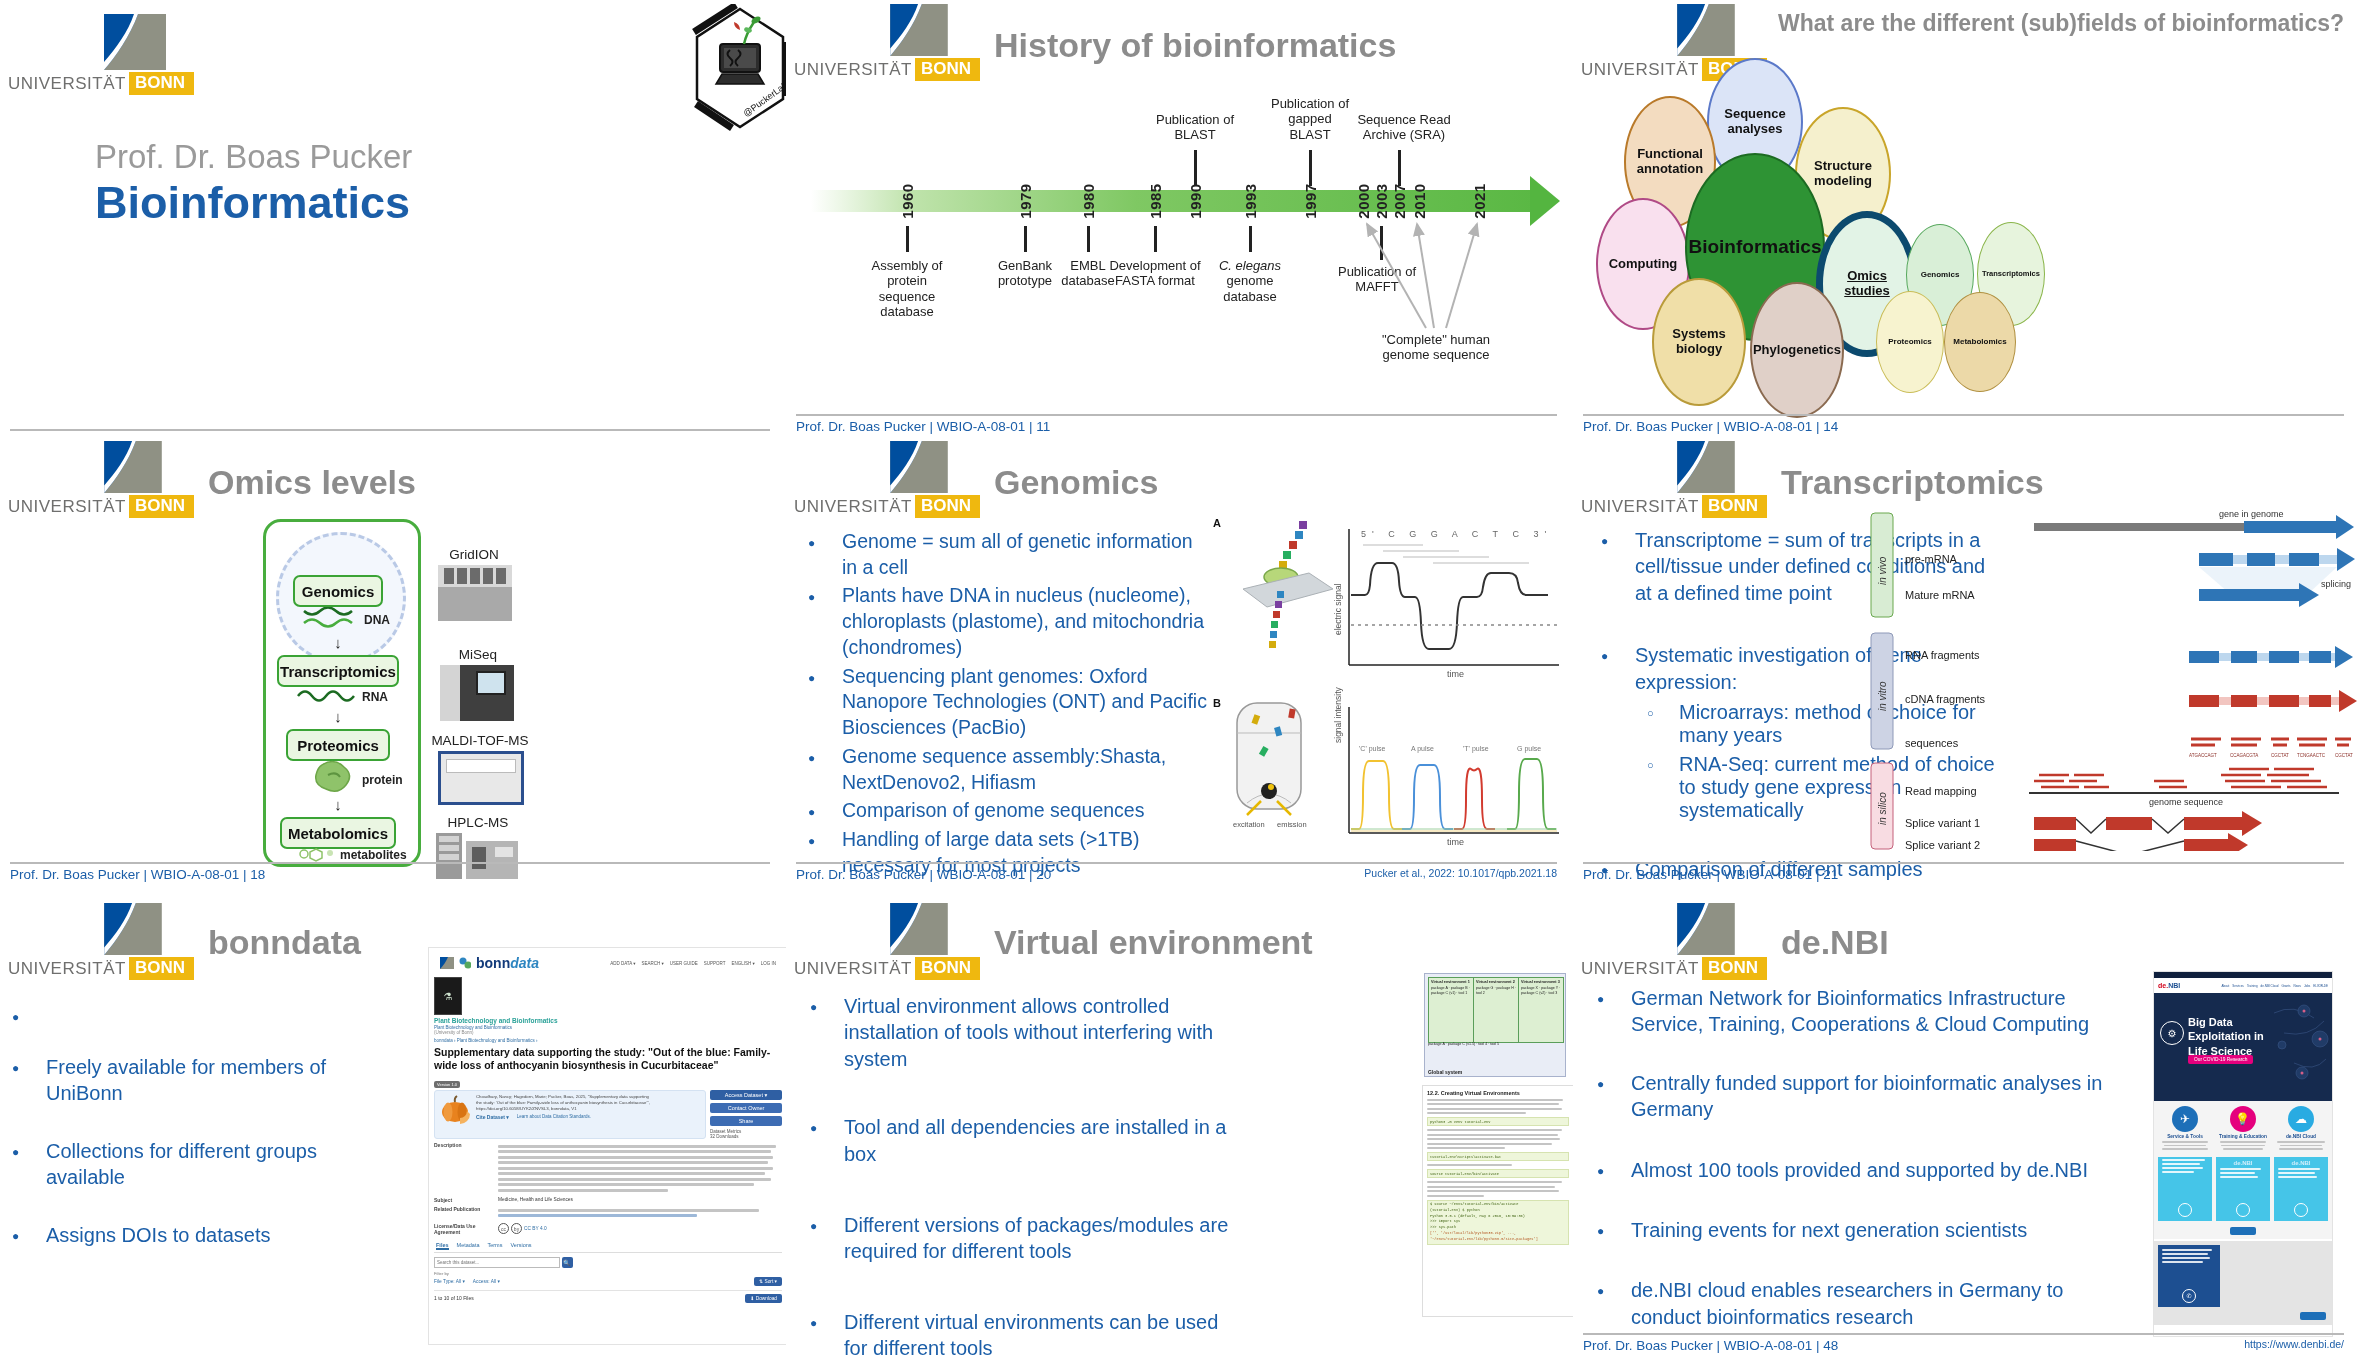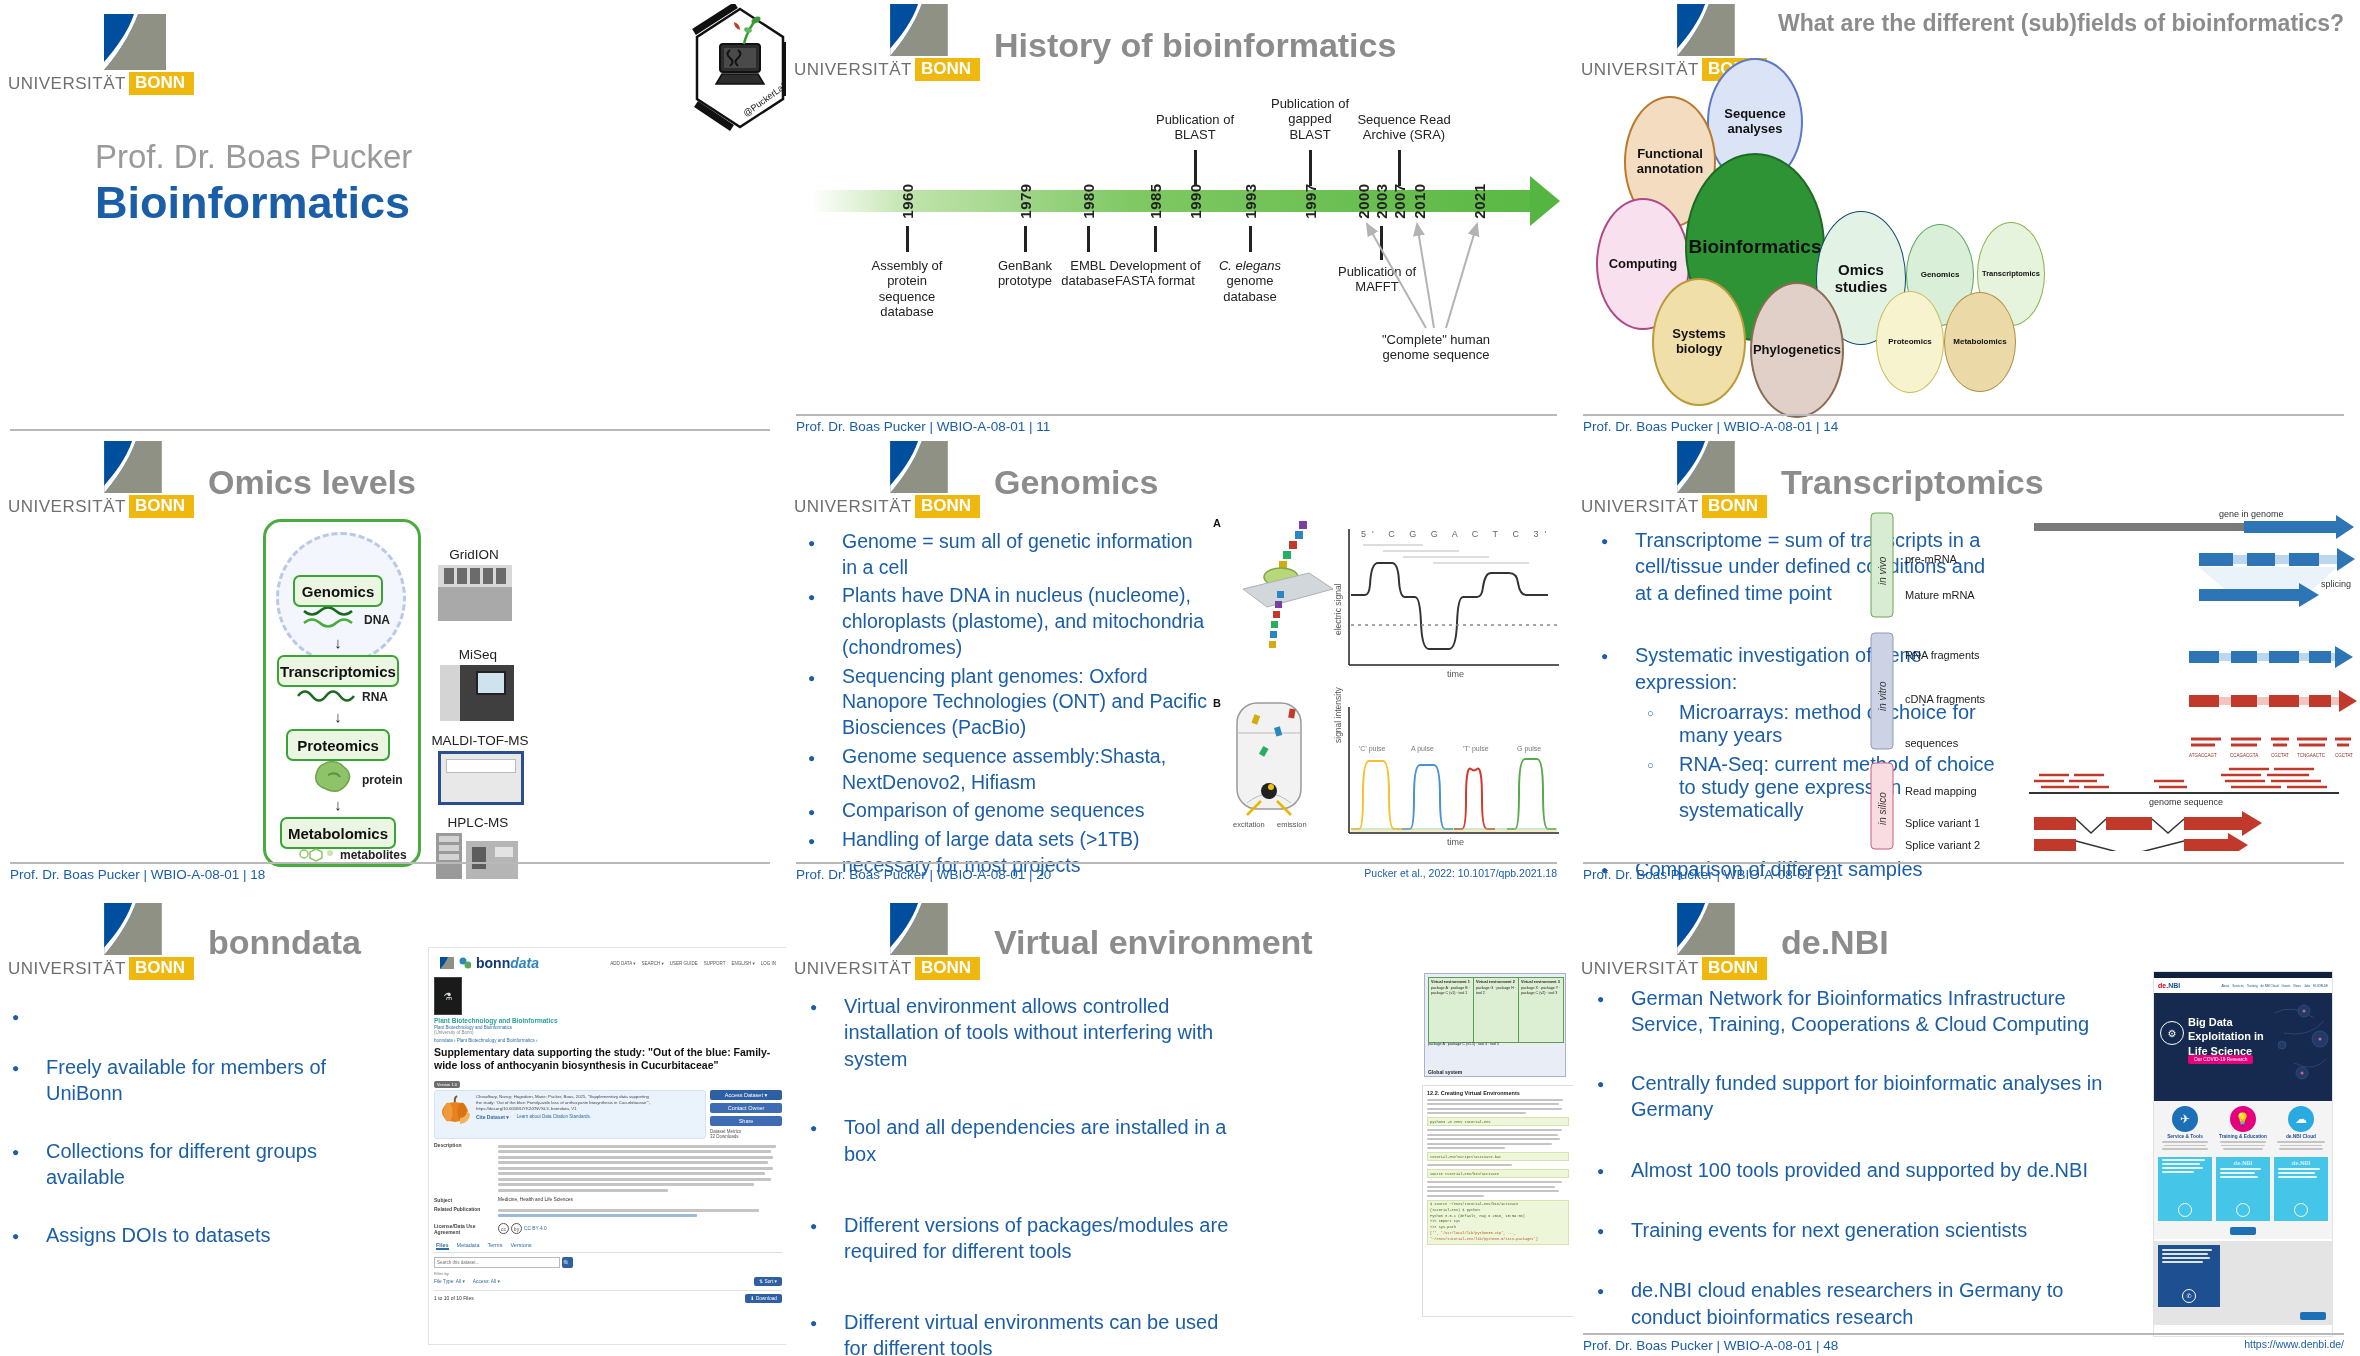--- a/index.html
+++ b/index.html
@@ -194,23 +194,24 @@
         </svg>
       <div class="row">
         <span class="univ">UNIVERSITÄT</span>
         <span class="bonnbox">BONN</span>
       </div>
     </div>
     <div class="stitle" style="left:205px;top:10px;font-size:23px;">What are the different (sub)fields of bioinformatics?</div>
 
     <div class="bub" style="left:134px;top:58px;width:92px;height:124px;background:#dbe4f7;border:2px solid #5b79c9;font-size:13px;">Sequence analyses</div>
     <div class="bub" style="left:51px;top:96px;width:88px;height:128px;background:#f3dcc0;border:2px solid #b97a2a;font-size:13px;">Functional annotation</div>
+    <div class="bub" style="left:222px;top:107px;width:92px;height:130px;background:#f5f0cd;border:2px solid #c9a52a;font-size:13px;">Structure modeling</div>
     <div class="bub" style="left:23px;top:198px;width:90px;height:128px;background:#f9e0ee;border:2px solid #b04a86;font-size:13px;">Computing</div>
     <div class="bub" style="left:112px;top:153px;width:136px;height:184px;background:#2e9334;border:2px solid #1c6b22;font-size:19px;">Bioinformatics</div>
-    <div class="bub" style="left:243px;top:211px;width:88px;height:132px;background:#e2f3e6;border:1px solid #0c4a6e;font-size:15px;">Omics studies</div>
+    <div class="bub" style="left:243px;top:211px;width:88px;height:132px;background:#e2f3e6;border:7px solid #0c4a6e;font-size:13px;text-decoration:underline;">Omics studies</div>
     <div class="bub" style="left:333px;top:224px;width:66px;height:100px;background:#d9efd7;border:1.5px solid #57a85d;font-size:8px;">Genomics</div>
     <div class="bub" style="left:404px;top:222px;width:66px;height:102px;background:#e7f4dd;border:1.5px solid #8ab54a;font-size:7.5px;">Transcriptomics</div>
     <div class="bub" style="left:79px;top:278px;width:90px;height:124px;background:#f0dfa8;border:2px solid #b99b3a;font-size:13px;">Systems biology</div>
     <div class="bub" style="left:177px;top:282px;width:90px;height:132px;background:#e0d0c8;border:2px solid #8a6a50;font-size:13px;">Phylogenetics</div>
     <div class="bub" style="left:303px;top:291px;width:66px;height:100px;background:#f7f3cf;border:1.5px solid #c9bc57;font-size:8px;">Proteomics</div>
     <div class="bub" style="left:371px;top:292px;width:70px;height:98px;background:#ecd9a8;border:1.5px solid #b09040;font-size:8px;">Metabolomics</div>
 
     <div class="ft">
       <span>Prof. Dr. Boas Pucker | WBIO-A-08-01 | 14</span>
         <span></span>

